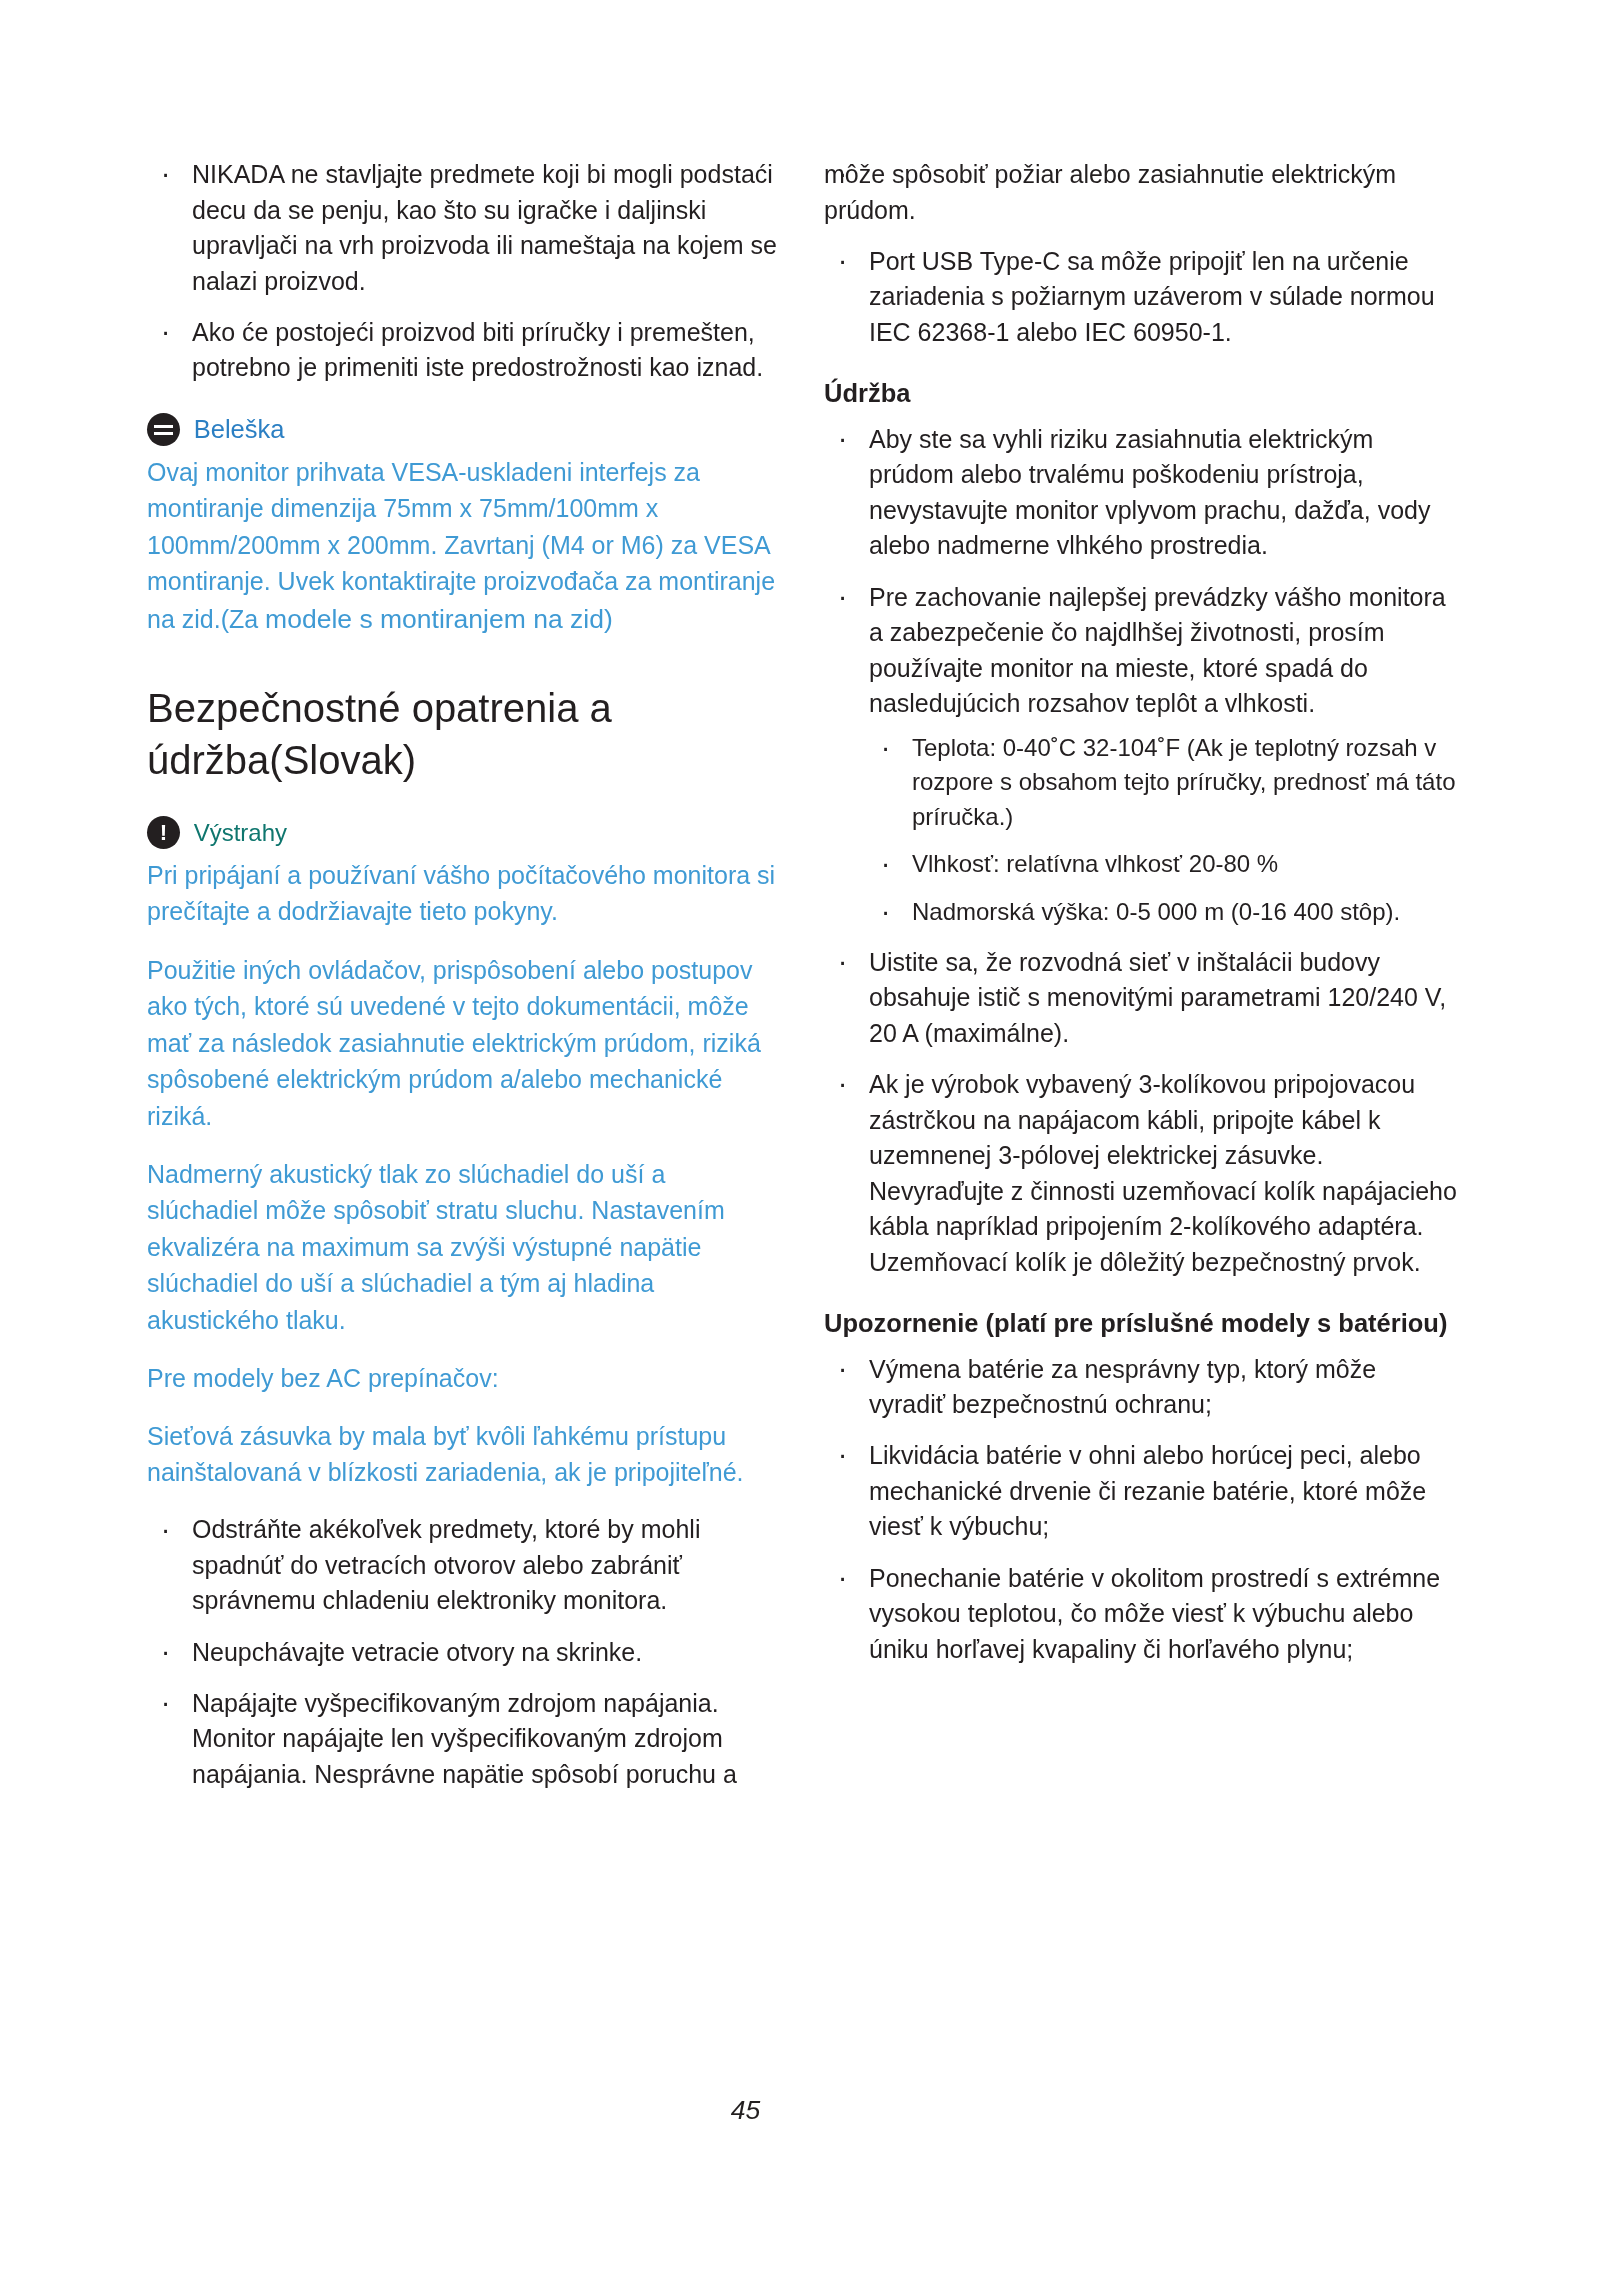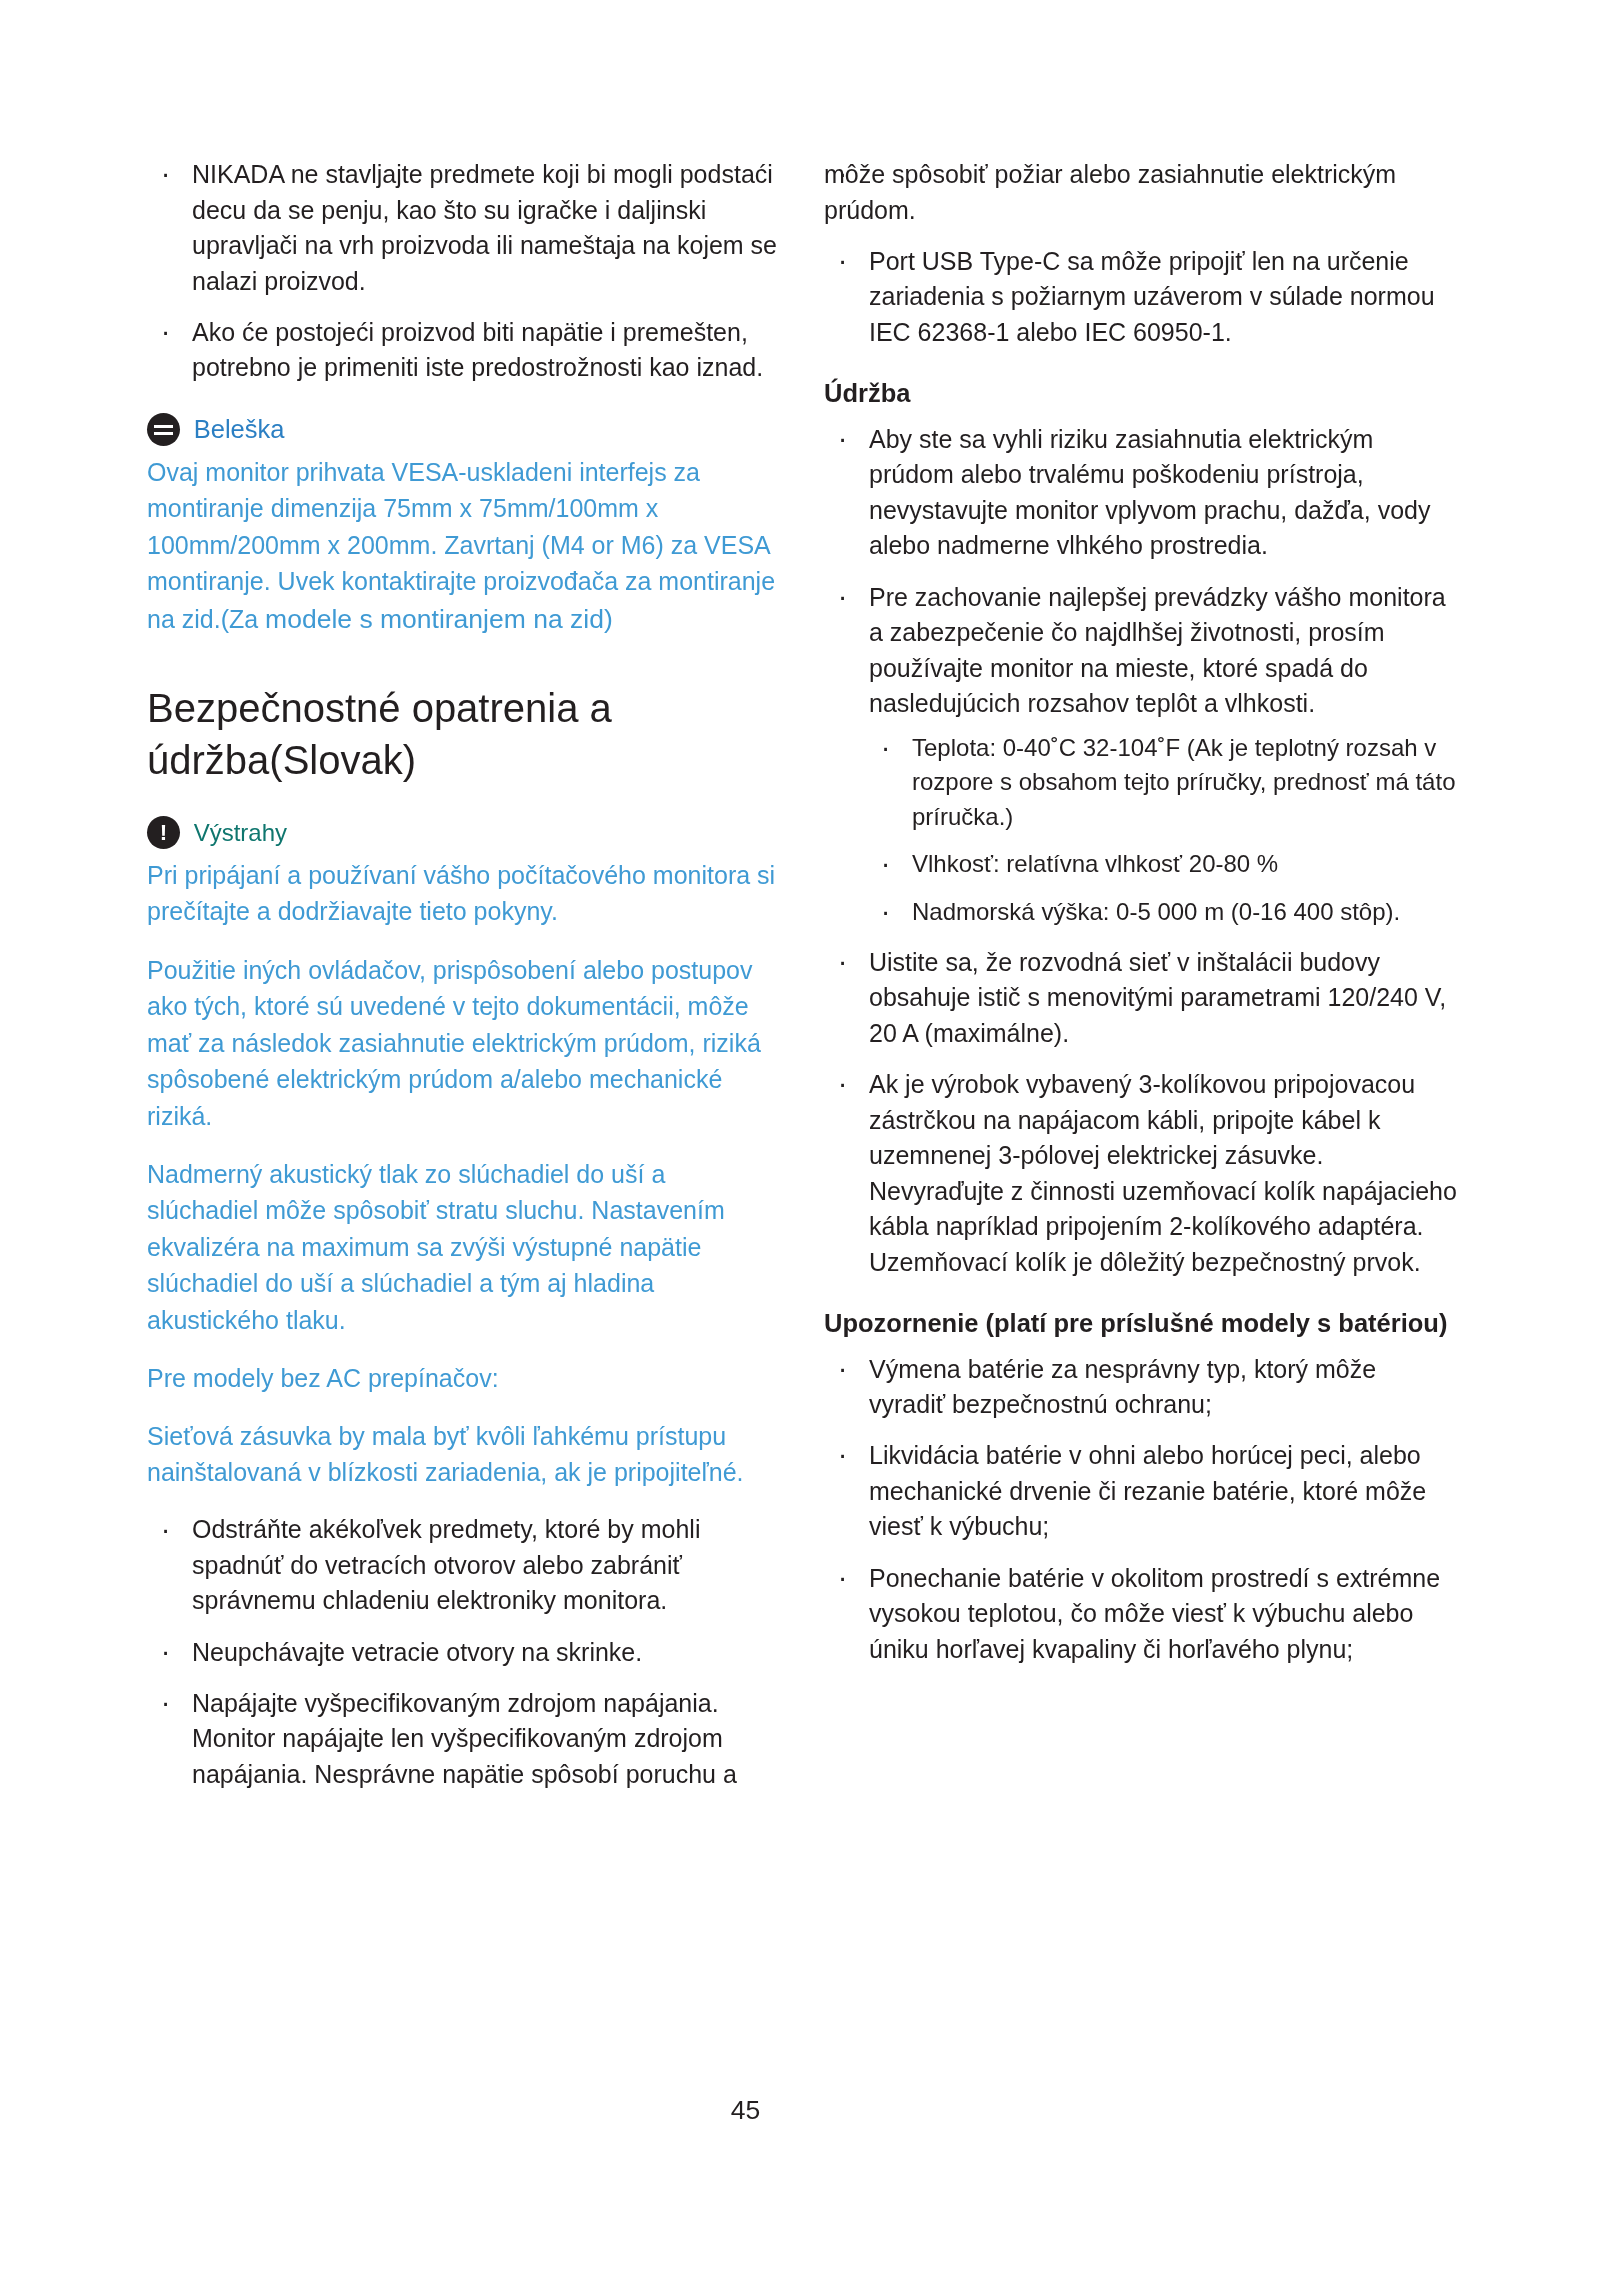--- a/index.html
+++ b/index.html
@@ -151,33 +151,34 @@
     color: #231f20;
   }
   .page-number {
     position: absolute;
     left: 0;
     bottom: 167px;
     width: 1491px;
     text-align: center;
     font-size: 26.5px;
     color: #231f20;
+    font-style: italic;
   }
 </style>
 </head>
 <body>
 
 <div class="page">
   <div class="columns">
 
     <div class="col">
 
       <ul class="bullet-list">
         <li>NIKADA ne stavljajte predmete koji bi mogli podstaći decu da se penju, kao što su igračke i daljinski upravljači na vrh proizvoda ili nameštaja na kojem se nalazi proizvod.</li>
-        <li>Ako će postojeći proizvod biti napätie i premešten, potrebno je primeniti iste predostrožnosti kao iznad.</li>
+        <li>Ako će postojeći proizvod biti príručky i premešten, potrebno je primeniti iste predostrožnosti kao iznad.</li>
       </ul>
 
       <div class="note-head">
         <span class="icon"></span>
         <span class="label">Beleška</span>
       </div>
       <p class="note-body"><span>Ovaj monitor prihvata VESA-uskladeni interfejs za montiranje dimenzija 75mm x 75mm/100mm x 100mm/200mm x 200mm. Zavrtanj (M4 or M6) za VESA montiranje. Uvek kontaktirajte proizvođača za montiranje na zid.(Za </span><span class="bigger">modele s montiranjem na zid)</span></p>
 
       <h1 class="section-title">Bezpečnostné opatrenia a údržba(Slovak)</h1>
 

